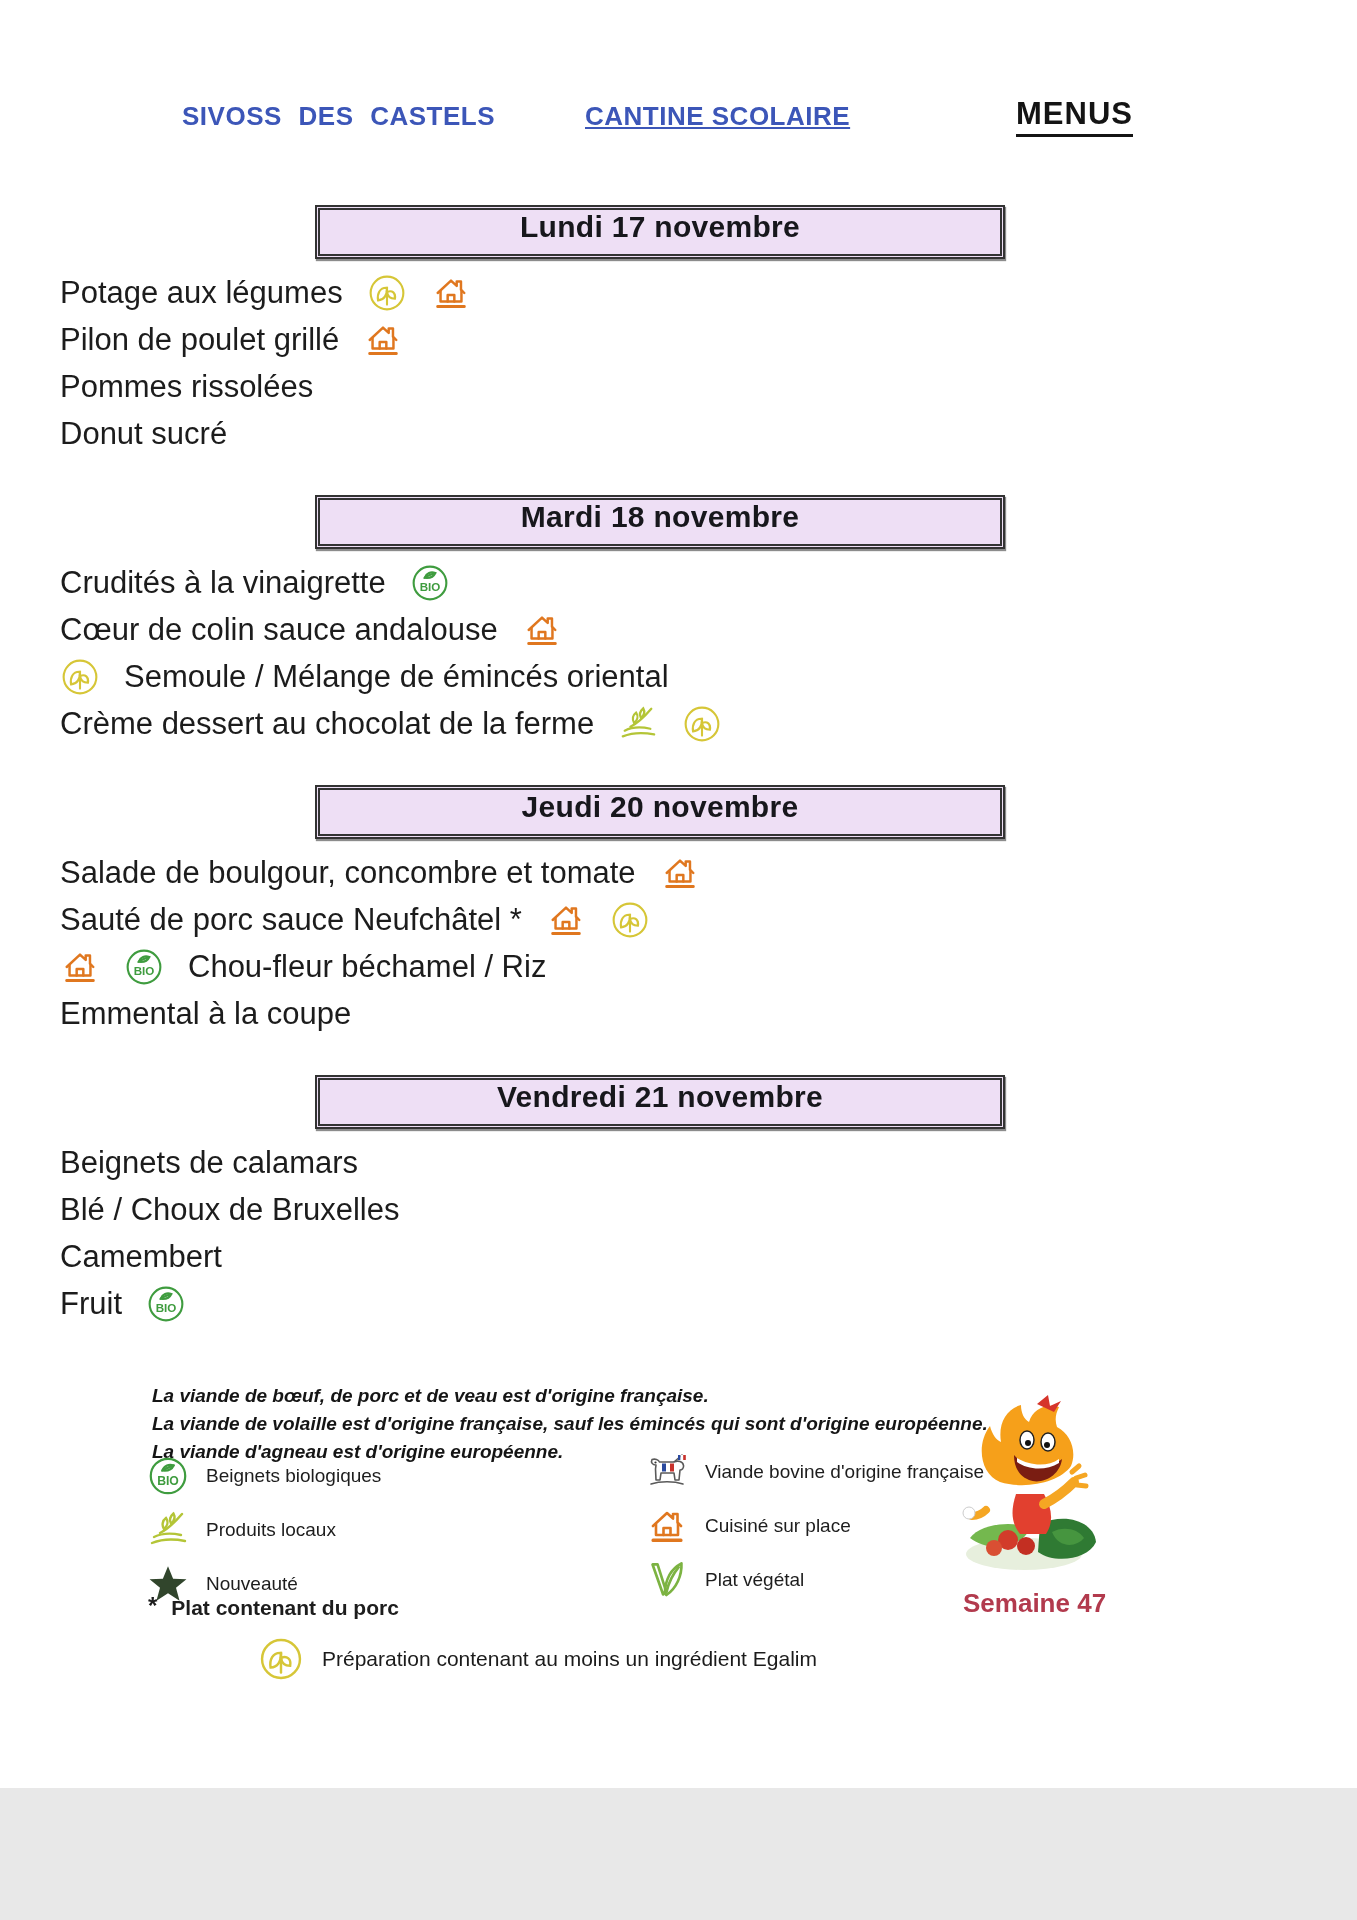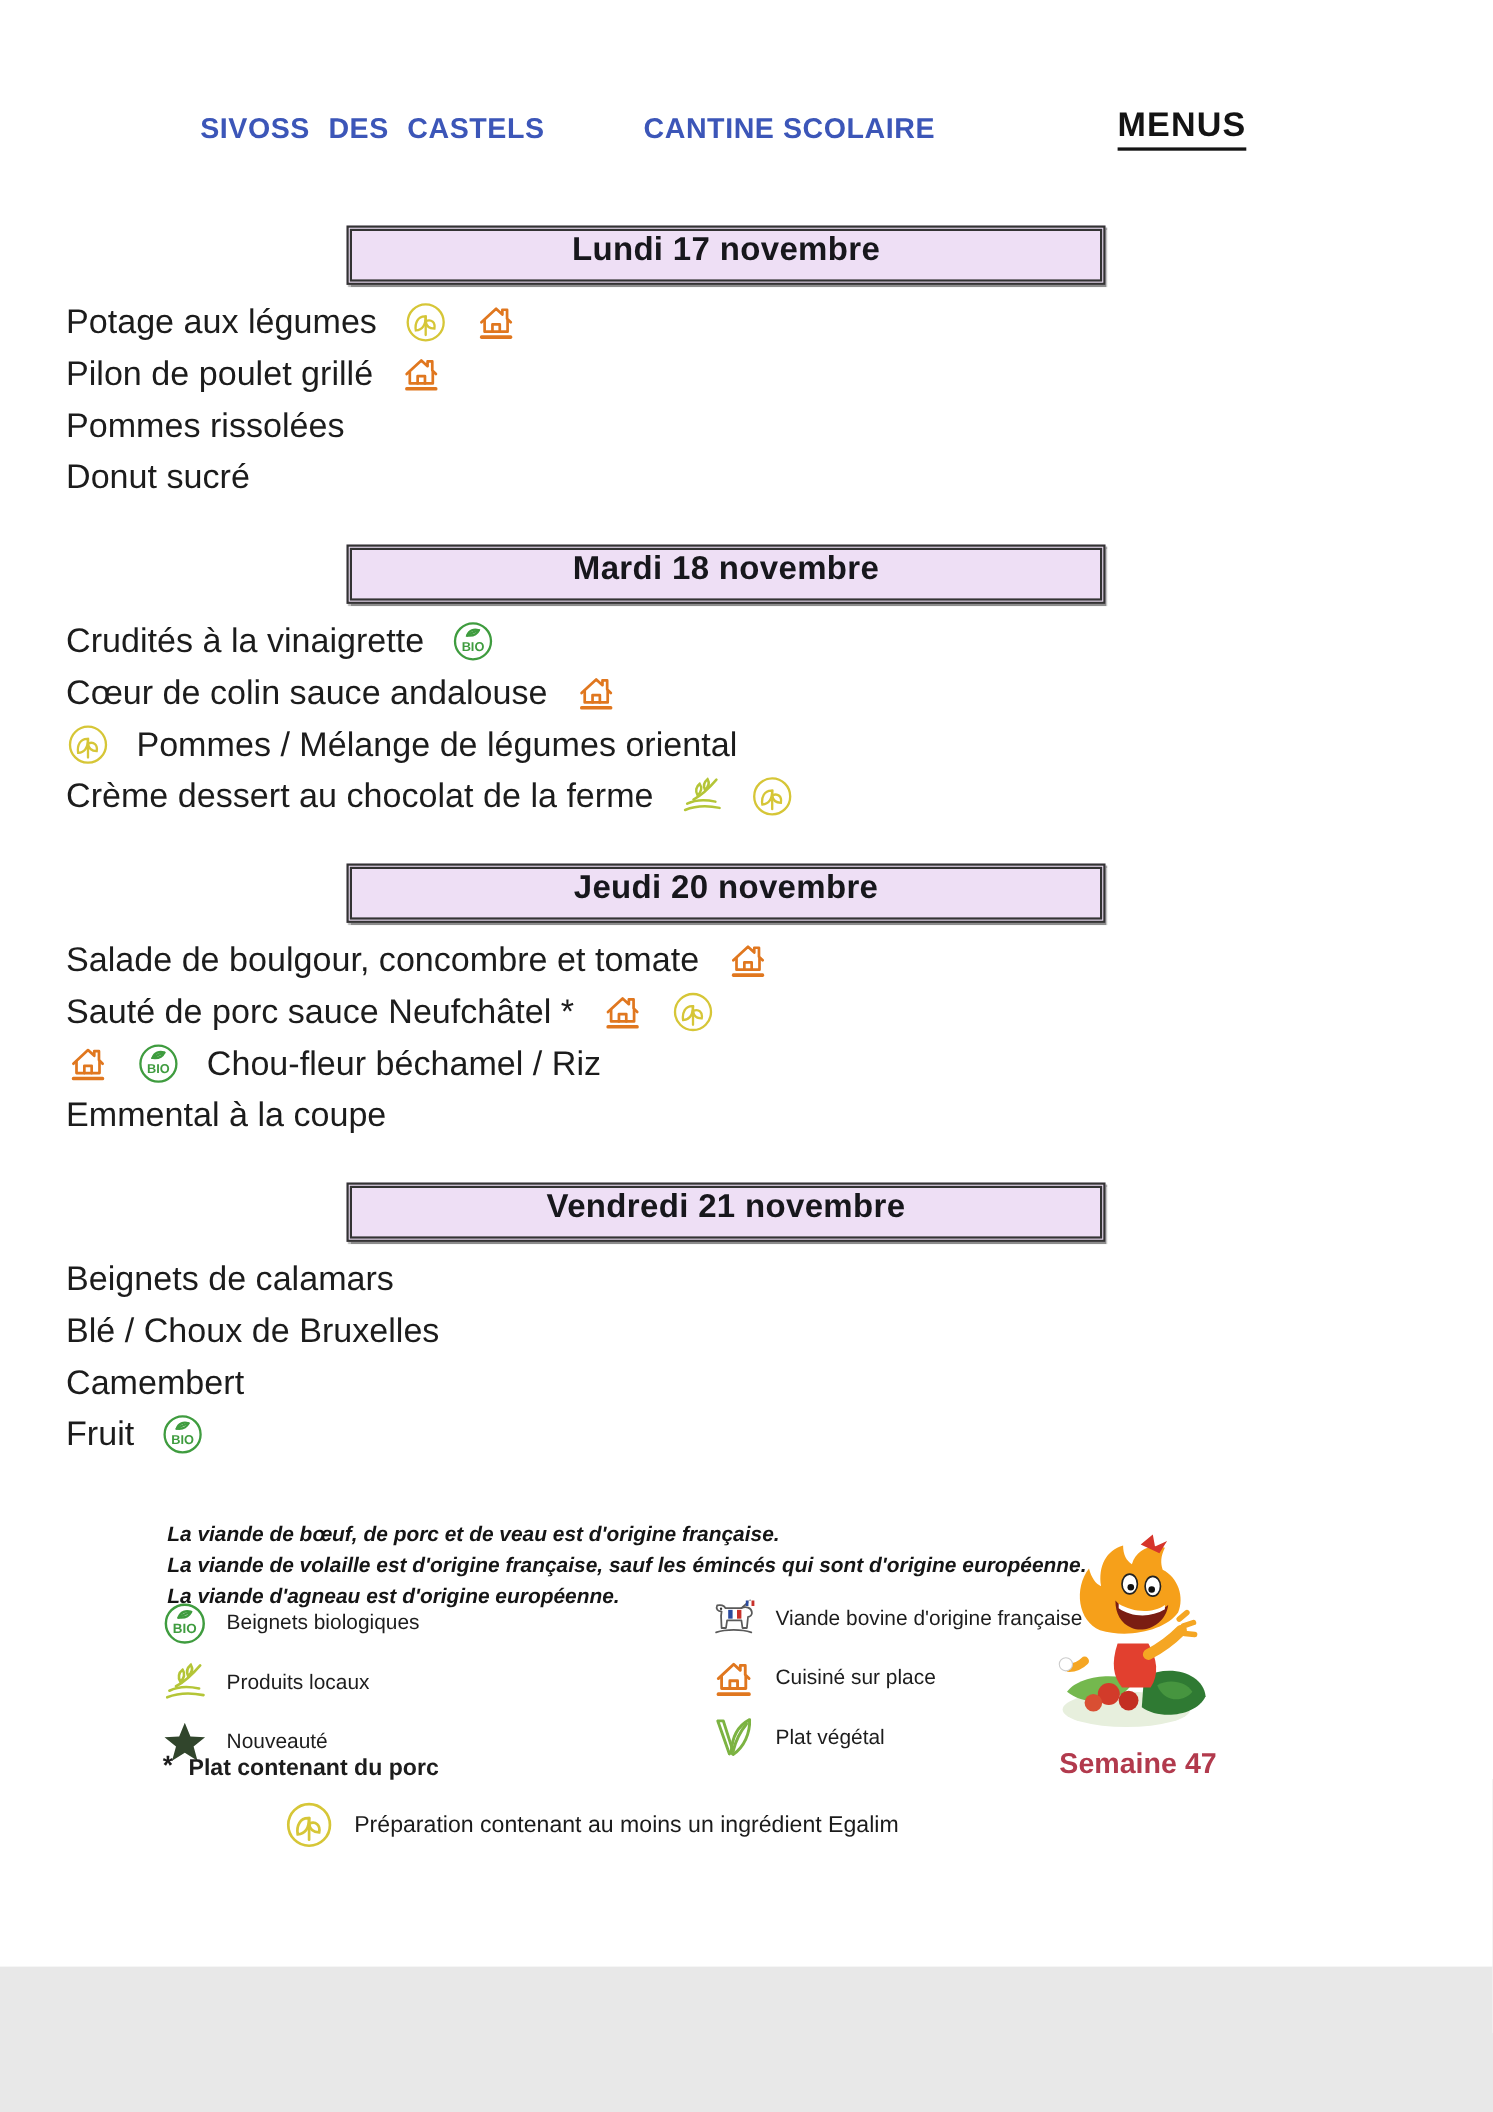--- a/index.html
+++ b/index.html
@@ -5,21 +5,21 @@
   html,body{margin:0;padding:0;background:#e8e8e8;}
   .page{
     position:relative; width:1357px; height:1788px; margin:0 auto;
     background:#ffffff; overflow:hidden;
     font-family:"Liberation Sans", sans-serif; color:var(--ink,#1d1d1d);
   }
   
   .hdr-org{position:absolute; left:182px; top:101px; font-size:26px; font-weight:bold;
            color:var(--blue); word-spacing:9px; letter-spacing:.5px;}
   .hdr-sub{position:absolute; left:585px; top:101px; font-size:26px; font-weight:bold;
-           color:var(--blue); letter-spacing:.5px;}
+           color:var(--blue); letter-spacing:.5px;text-decoration:underline;}
   .hdr-title{position:absolute; left:1016px; top:96px; font-size:31px; font-weight:bold;
            color:#141414; letter-spacing:1px; border-bottom:3px solid #141414; padding-bottom:2px;}
   
   .days{position:absolute; left:0; top:205px; width:1357px;}
   .day{margin-bottom:38px;}
   .day-box{
     width:680px; margin-left:315px; background:var(--lavender);
     border:5px double #333; box-shadow:1px 2px 1px rgba(0,0,0,.45);
     height:44px; display:flex; align-items:flex-start; justify-content:center;
     margin-bottom:10px;
@@ -144,21 +144,21 @@
           </div>
           <div class="item-row">
             <span class="mi">
               <svg viewBox="0 0 36 36" class="ic-egalim">
                 <circle cx="18" cy="18" r="15.5"></circle>
                 <path d="M18 29 V13"></path>
                 <path d="M18 13 C11 12.5 8.5 19 9.5 25 C16 24.5 18 20 18 13 Z"></path>
                 <path d="M18 17 C23 15 26.5 18 25.5 23.5 C21 23.5 18.5 21 18 17 Z"></path>
               </svg>
             </span>
-            <span class="item-text">Pommes / Mélange de légumes oriental</span>
+            <span class="item-text">Semoule / Mélange de émincés oriental</span>
           </div>
           <div class="item-row">
             <span class="item-text">Crème dessert au chocolat de la ferme</span>
             <span class="mi">
               <svg viewBox="0 0 40 36" class="ic-local">
                 <path d="M12 21 C20 17 28 9 34 2"></path>
                 <path d="M16 17 C13.5 13 14.5 8.5 18 6 C20.5 9.5 19.5 14 16 17 Z"></path>
                 <path d="M23 11.5 C21 7.5 22 4.5 25.5 1.5 C27.5 5 26.5 8.8 23 11.5 Z"></path>
                 <path d="M6 25 C14 21 24 21 33 23"></path>
                 <path d="M4 31 C14 27 27 27 37 29"></path>

